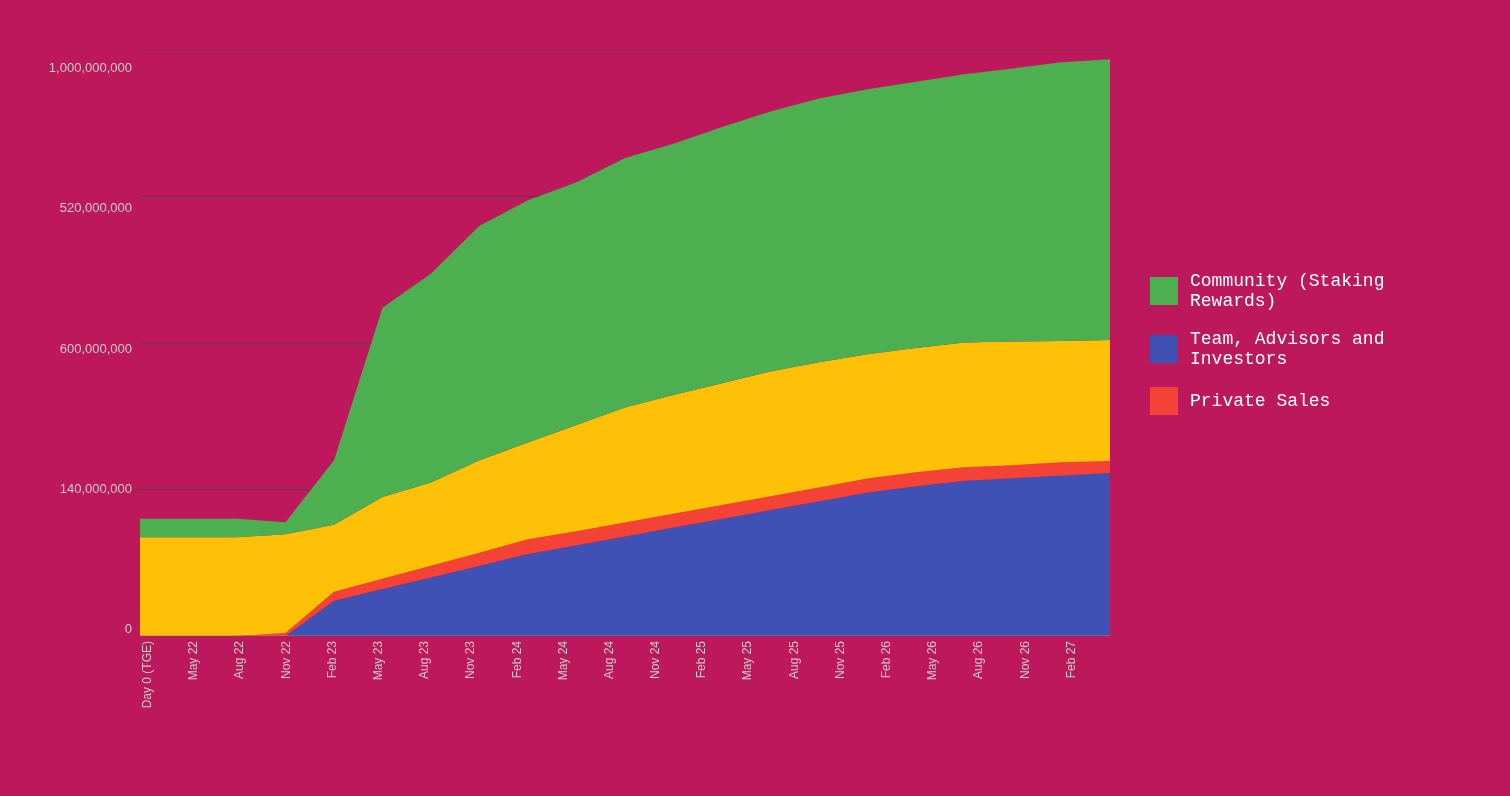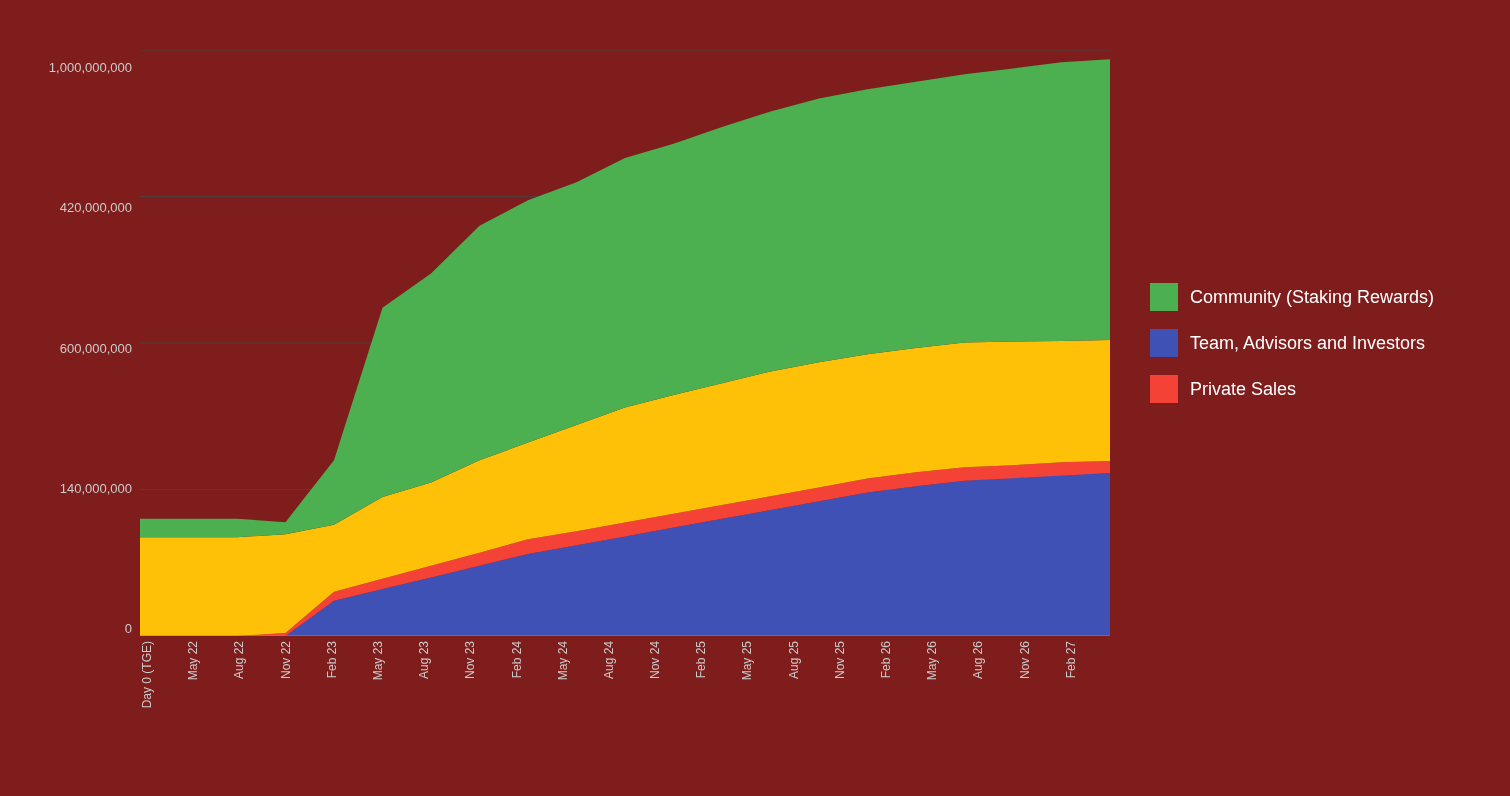--- a/index.html
+++ b/index.html
@@ -6,21 +6,21 @@
     body {
       background: #1a1a1a;
       width: 1510px;
       height: 796px;
       font-family: Arial, sans-serif;
       overflow: hidden;
     }
     .container {
       width: 1510px;
       height: 796px;
-      background: #7f1d1d;
+      background: #be185d;
       position: relative;
       padding: 30px 20px 20px 30px;
     }
     .title {
       color: #7fff00;
       font-size: 36px;
       font-weight: bold;
       margin-bottom: 20px;
     }
     .chart-area {
@@ -75,20 +75,21 @@
       white-space: nowrap;
       flex: 1;
     }
     .legend {
       width: 380px;
       display: flex;
       flex-direction: column;
       justify-content: center;
       padding: 0 20px 80px 40px;
       gap: 18px;
+      font-family: Liberation Mono, monospace;
     }
     .legend-item {
       display: flex;
       align-items: center;
       gap: 12px;
     }
     .legend-color {
       width: 28px;
       height: 28px;
       flex-shrink: 0;
@@ -102,21 +103,21 @@
 <body>
 
 <div class="container">
   <div class="title"></div>
 
   <div class="chart-area">
     <div class="chart-main">
       <div class="y-axis">
 
       <div class="y-label">1,000,000,000</div>
-          <div class="y-label">420,000,000</div>
+          <div class="y-label">520,000,000</div>
           <div class="y-label">600,000,000</div>
           <div class="y-label">140,000,000</div>
           <div class="y-label">0</div>
         </div>
       <div class="chart-body">
         <svg class="svg-chart" viewBox="0 0 950 560" preserveAspectRatio="none">
 
           <line x1="0" y1="0" x2="950" y2="0" stroke="#444" stroke-width="0.8"></line>
           <line x1="0" y1="140" x2="950" y2="140" stroke="#444" stroke-width="0.8"></line>
           <line x1="0" y1="280" x2="950" y2="280" stroke="#444" stroke-width="0.8"></line>

